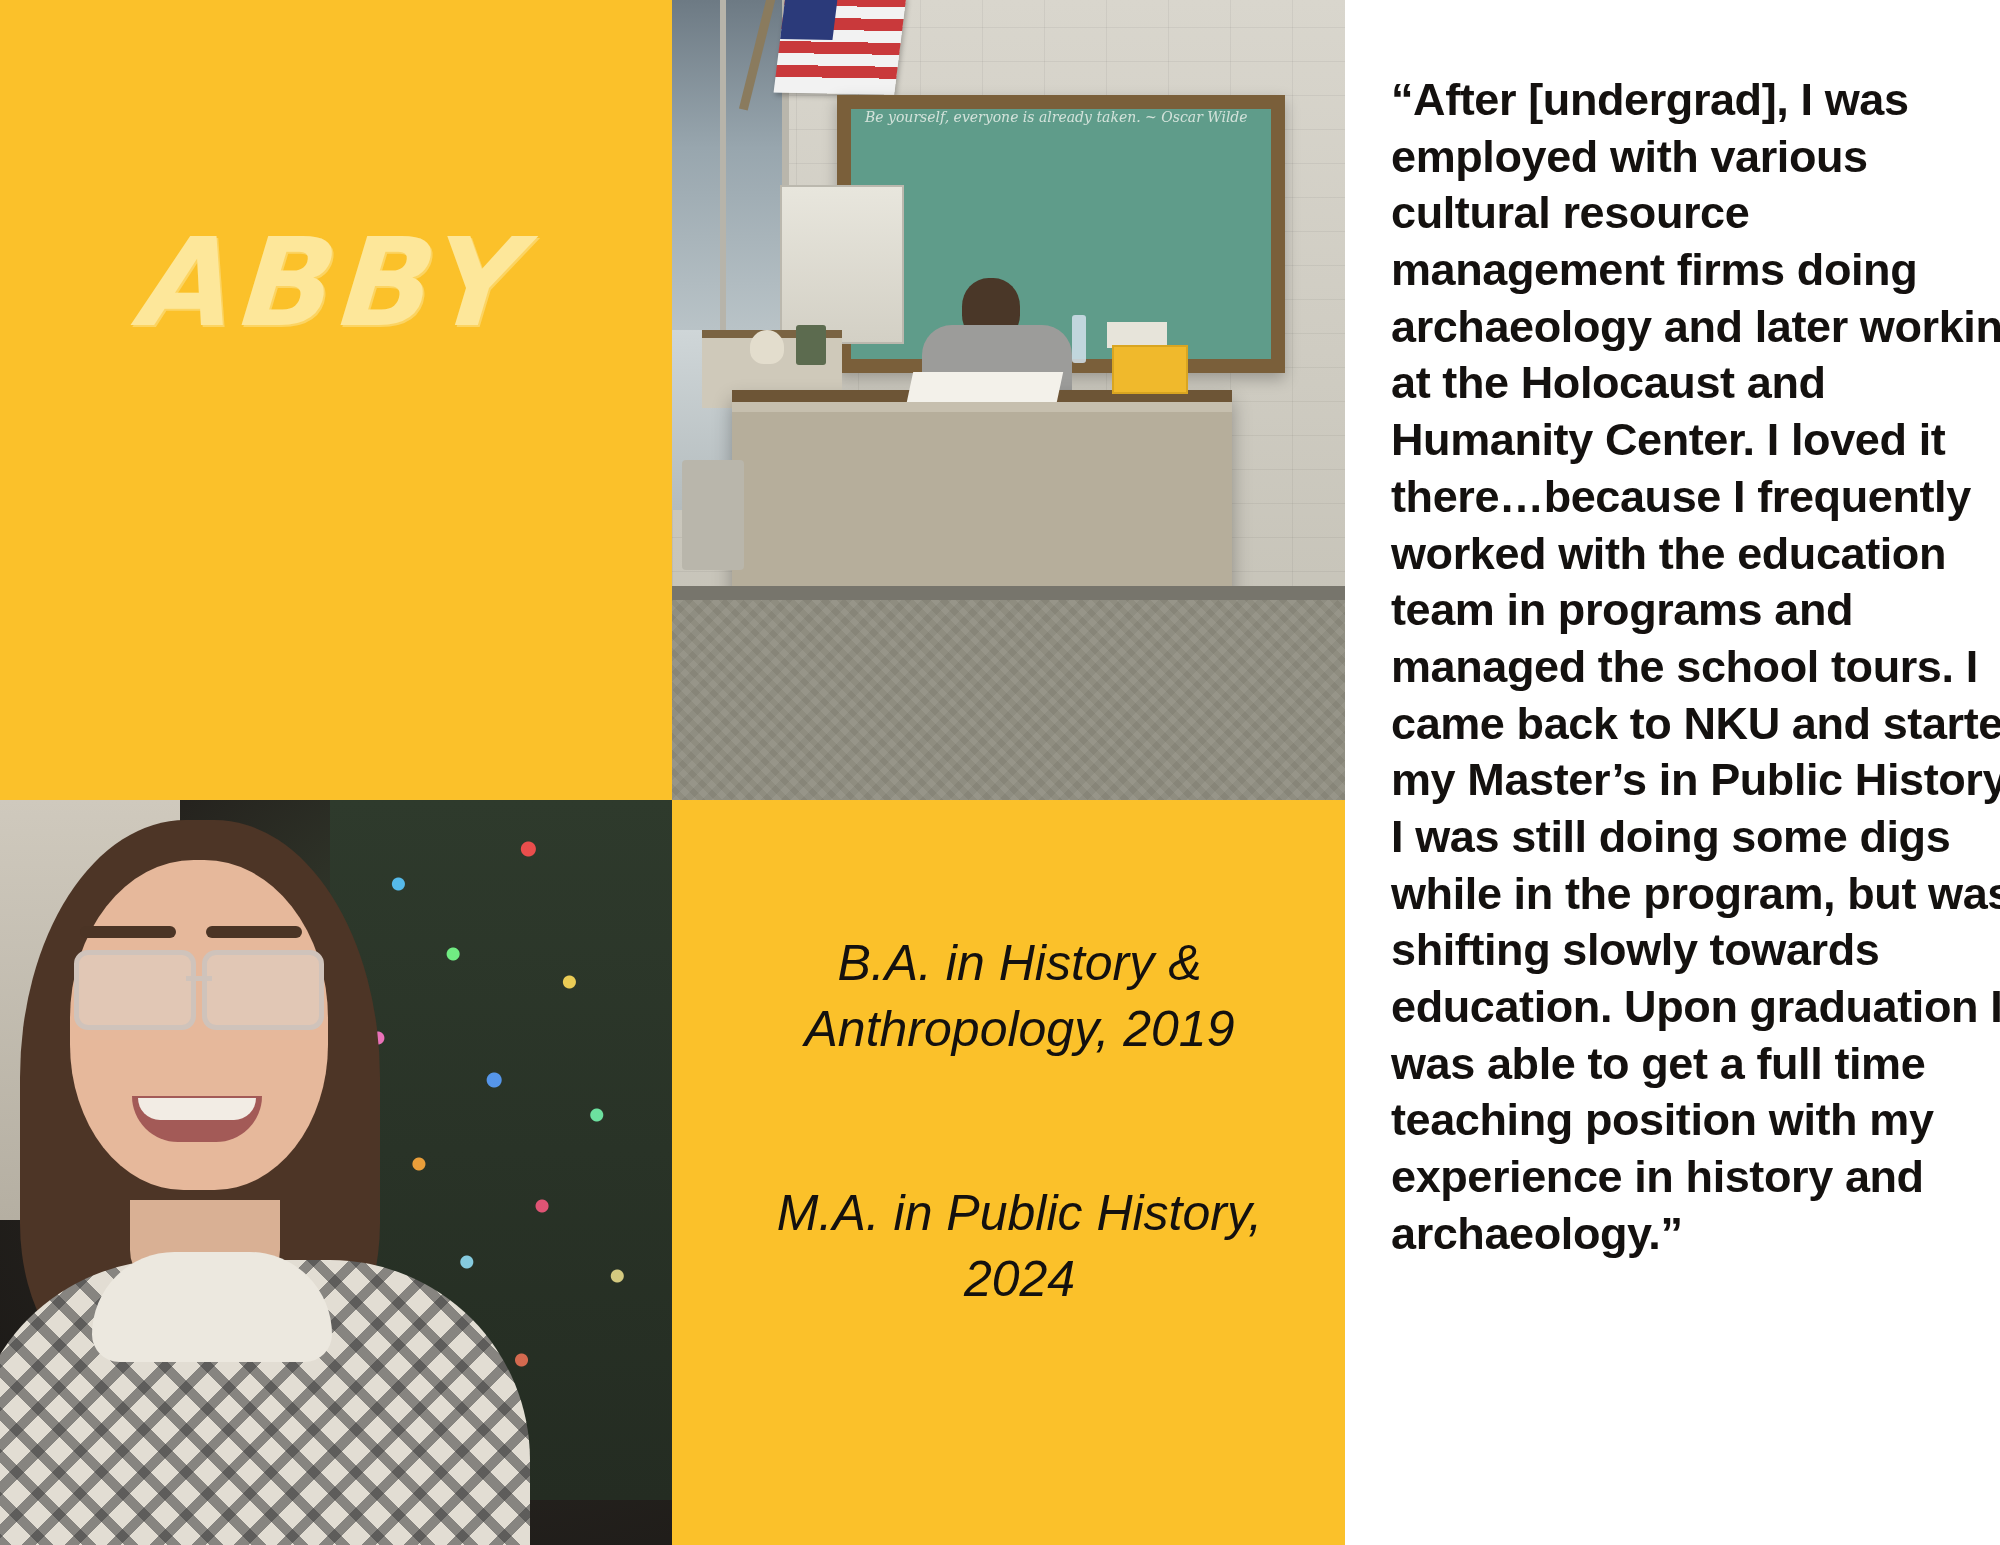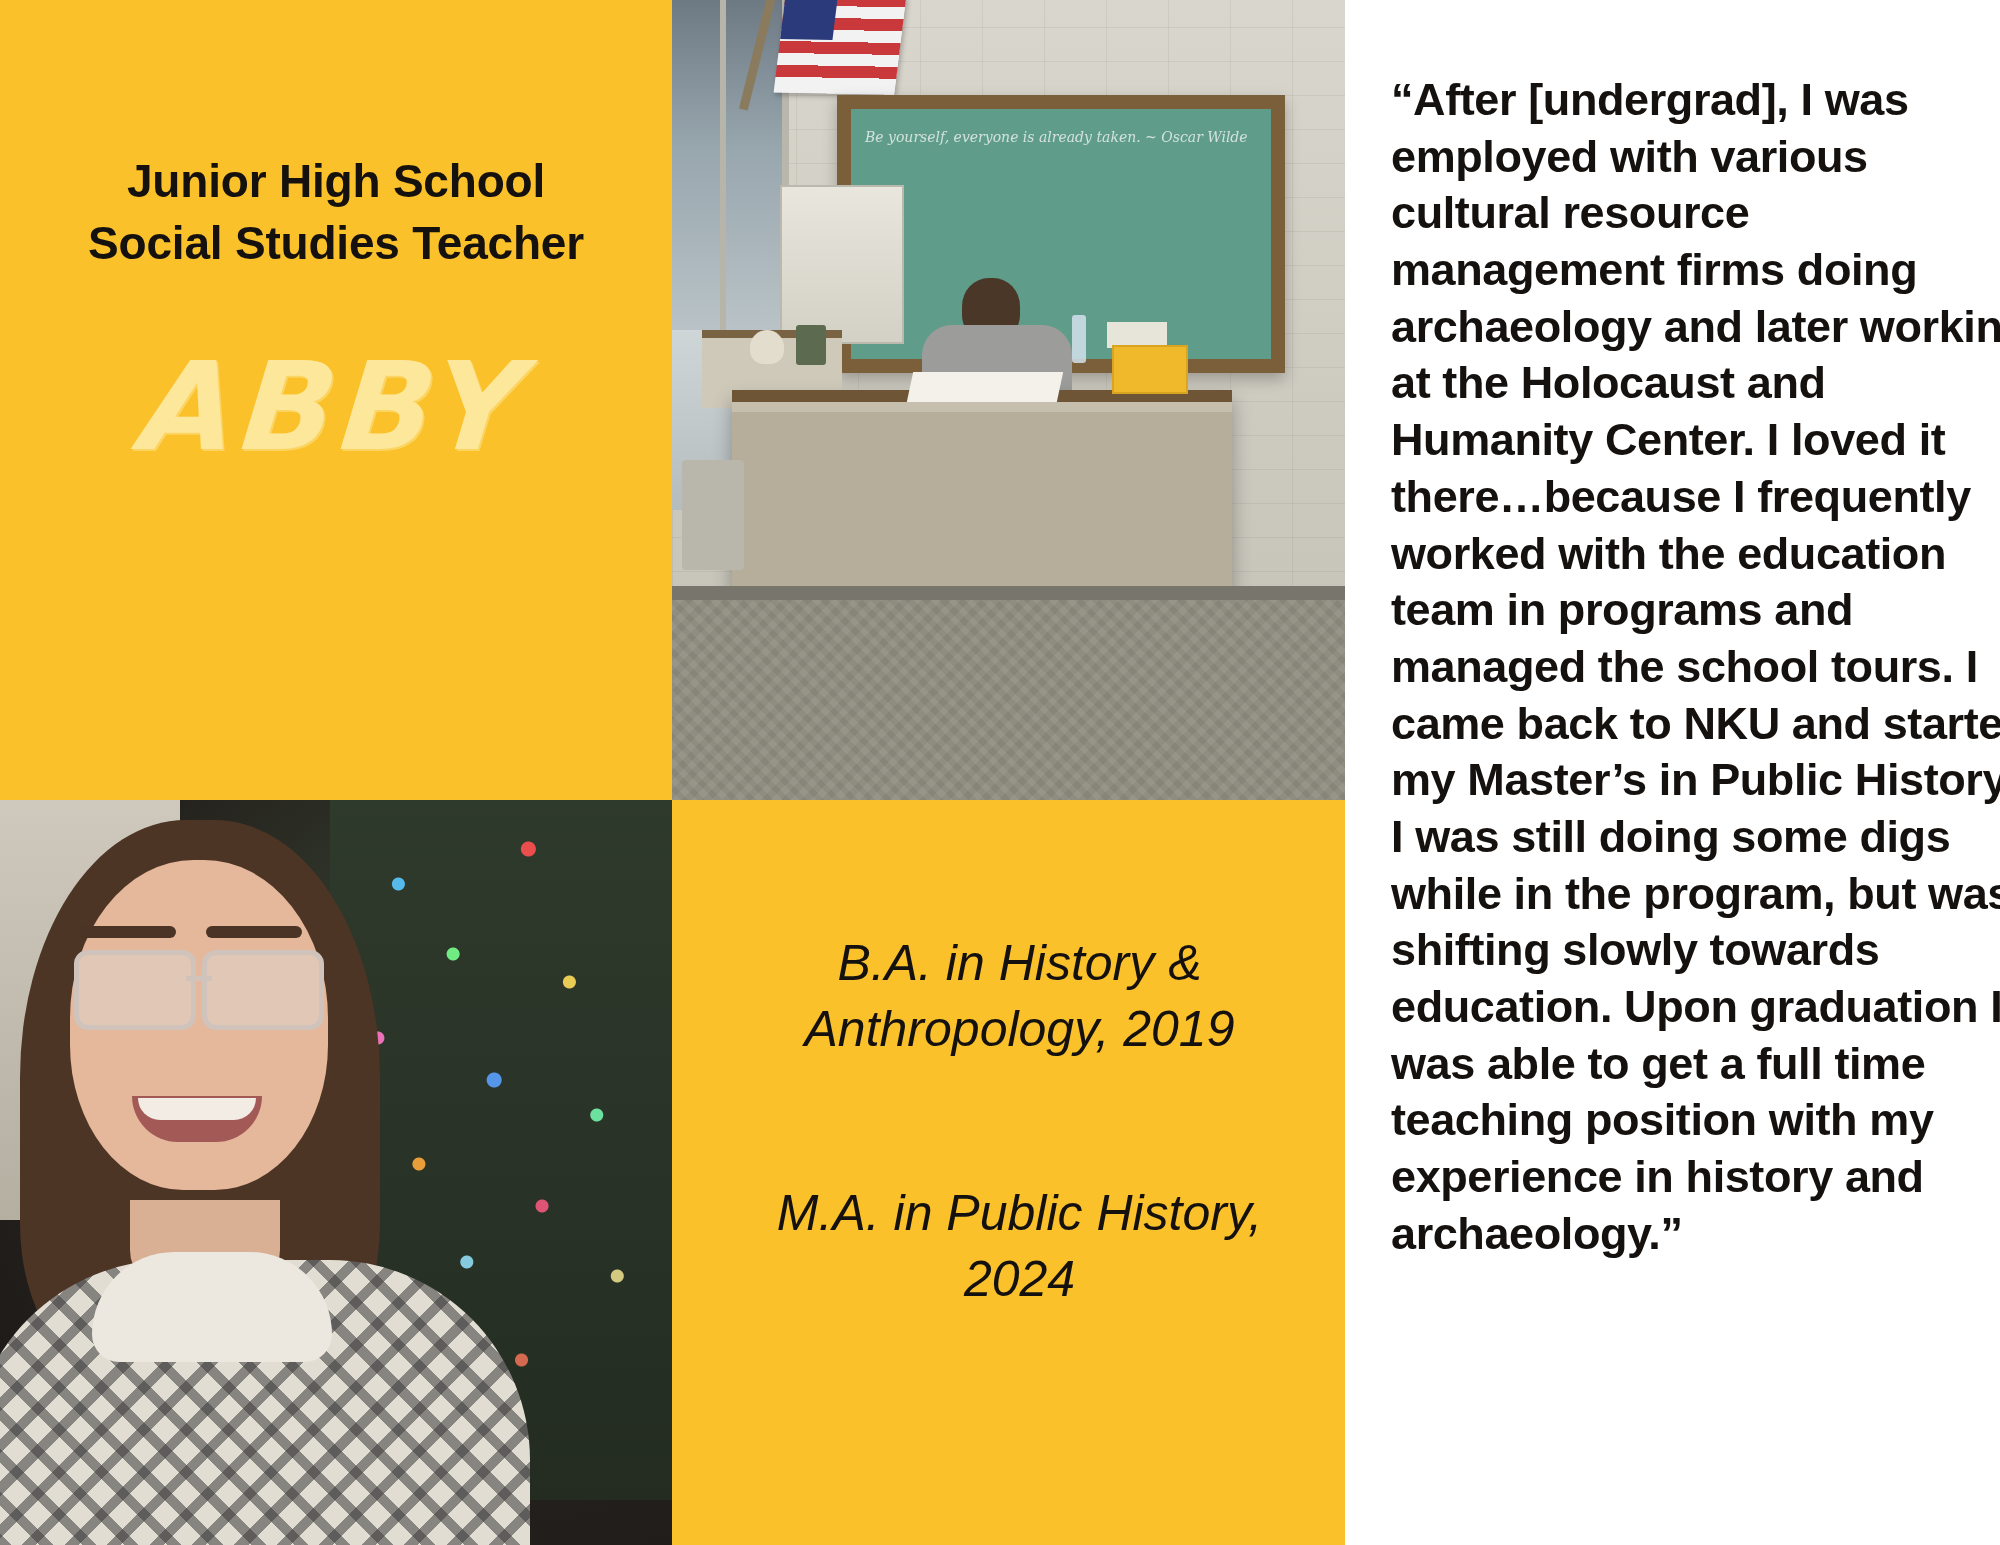--- a/index.html
+++ b/index.html
@@ -121,21 +121,21 @@
     position:absolute; left: 96px; top: -8px; width: 9px; height: 120px;
     background: #8a7b5e; transform: rotate(14deg); transform-origin: top left;
   }
   .cl-board {
     position: absolute; left: 165px; top: 95px; width: 420px; height: 250px;
     background: #5f9c8a;
     border: 14px solid #7a5f3a;
     box-shadow: 0 6px 14px rgba(0,0,0,0.25);
   }
   .cl-board-text {
-    position: absolute; left: 14px; top: 20px; width: 92%;
+    position: absolute; left: 14px; top: 0; width: 92%;
     color: #e8efe9; font-size: 14px; font-style: italic; opacity: .85;
     font-family: "DejaVu Serif", serif;
   }
   .cl-cabinet {
     position: absolute; left: 108px; top: 185px; width: 120px; height: 155px;
     background: linear-gradient(180deg,#e8e6dd,#d3d0c5);
     border: 2px solid #bbb8ae;
   }
   .cl-desk {
     position: absolute; left: 60px; top: 390px; width: 500px; height: 215px;
@@ -322,24 +322,20 @@
   }
 </style>
 </head>
 <body>
 
 <div class="poster">
 
   <div class="grid">
 
     <div class="cell-title">
-      <div class="job-title">
-        <div>Junior High School</div>
-        <div>Social Studies Teacher</div>
-      </div>
       <div class="name-script">ABBY</div>
     </div>
 
     <div class="cell-classroom">
       <div class="classroom">
         <div class="cl-wall"></div>
         <div class="cl-window"></div>
         <div class="cl-window2"></div>
         <div class="cl-flagpole"></div>
         <div class="cl-flag"></div>

